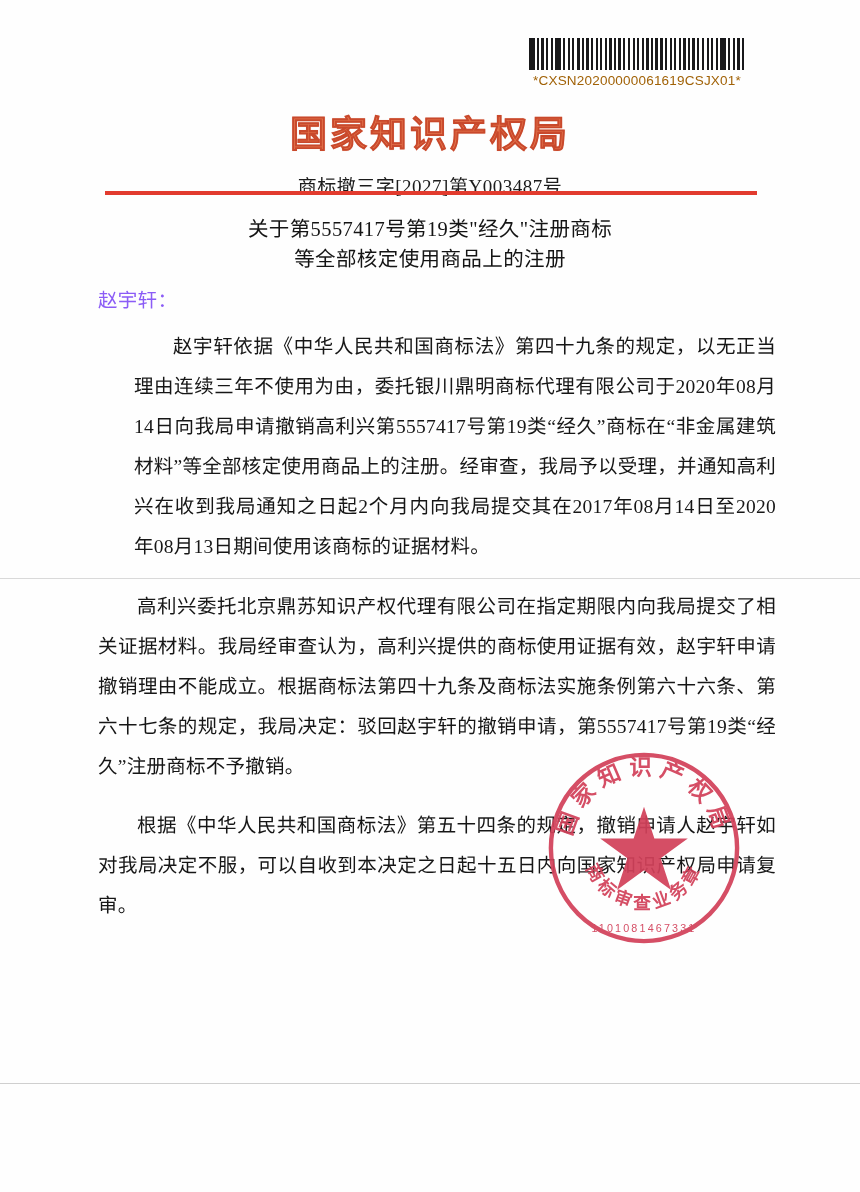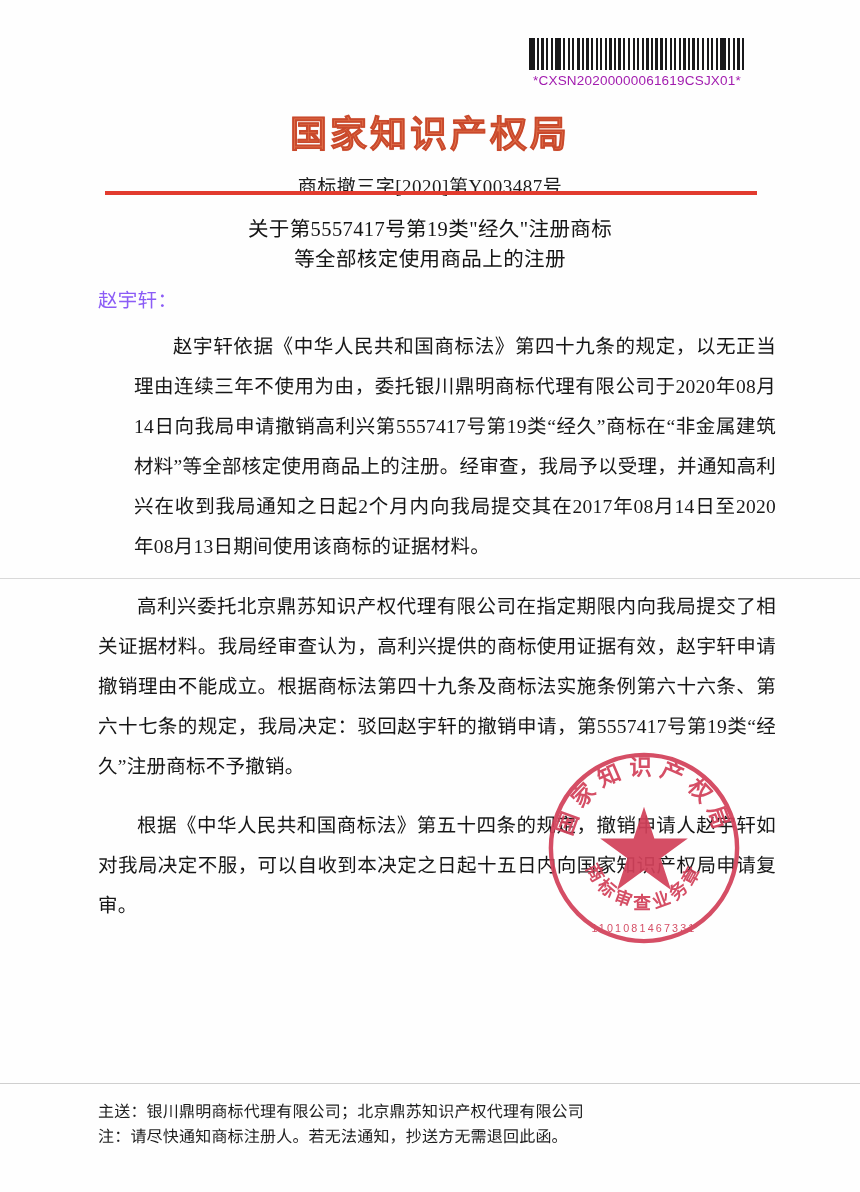--- a/index.html
+++ b/index.html
@@ -39,21 +39,21 @@
   .barcode-bars i {
     display: block;
     height: 100%;
     background: #18181a;
   }
   .barcode-text {
     margin-top: 3px;
     font-family: "Liberation Sans", "DejaVu Sans", sans-serif;
     font-size: 13.5px;
     letter-spacing: 0.2px;
-    color: #a21caf;
+    color: #a16207;
     white-space: nowrap;
   }
 
   
   .letterhead {
     position: absolute;
     top: 104px;
     left: 0;
     width: 860px;
     text-align: center;
@@ -271,21 +271,21 @@
         <i style="width: 3px;"></i>
         <i style="width: 2px; background: transparent;"></i>
         <i style="width: 2px;"></i>
         <i style="width: 2px; background: transparent;"></i>
       </div>
     <div class="barcode-text">*CXSN20200000061619CSJX01*</div>
   </div>
 
   <div class="letterhead">
     <div class="org-name">国家知识产权局</div>
-    <div class="doc-number">商标撤三字[2020]第Y003487号</div>
+    <div class="doc-number">商标撤三字[2027]第Y003487号</div>
   </div>
   <div class="head-rule"></div>
 
   <div class="doc-title">
     <div>关于第5557417号第19类"经久"注册商标</div>
     <div>等全部核定使用商品上的注册</div>
   </div>
 
   <div class="body-area">
     <div class="addressee">赵宇轩：</div>
@@ -308,18 +308,14 @@
         <textPath href="#arcTop" startOffset="50%" text-anchor="middle" id="sealTopText">国家知识产权局</textPath>
       </text>
       <text font-family="'Liberation Serif','DejaVu Serif',serif" font-size="18" font-weight="bold" fill="#d2415a" letter-spacing="4">
         <textPath href="#arcBottom" startOffset="50%" text-anchor="middle" id="sealBottomText">商标审查业务章</textPath>
       </text>
       <text x="100" y="186" text-anchor="middle" font-family="'Liberation Sans','DejaVu Sans',sans-serif" font-size="11" fill="#d2415a" letter-spacing="2.2" id="sealCodeText">1101081467331</text>
     </svg>
   </div>
 
   <div class="foot-rule"></div>
-  <div class="footer">
-    <div>主送：银川鼎明商标代理有限公司；北京鼎苏知识产权代理有限公司</div>
-    <div>注：请尽快通知商标注册人。若无法通知，抄送方无需退回此函。</div>
-  </div>
 
 </div>
 
 </body></html>

